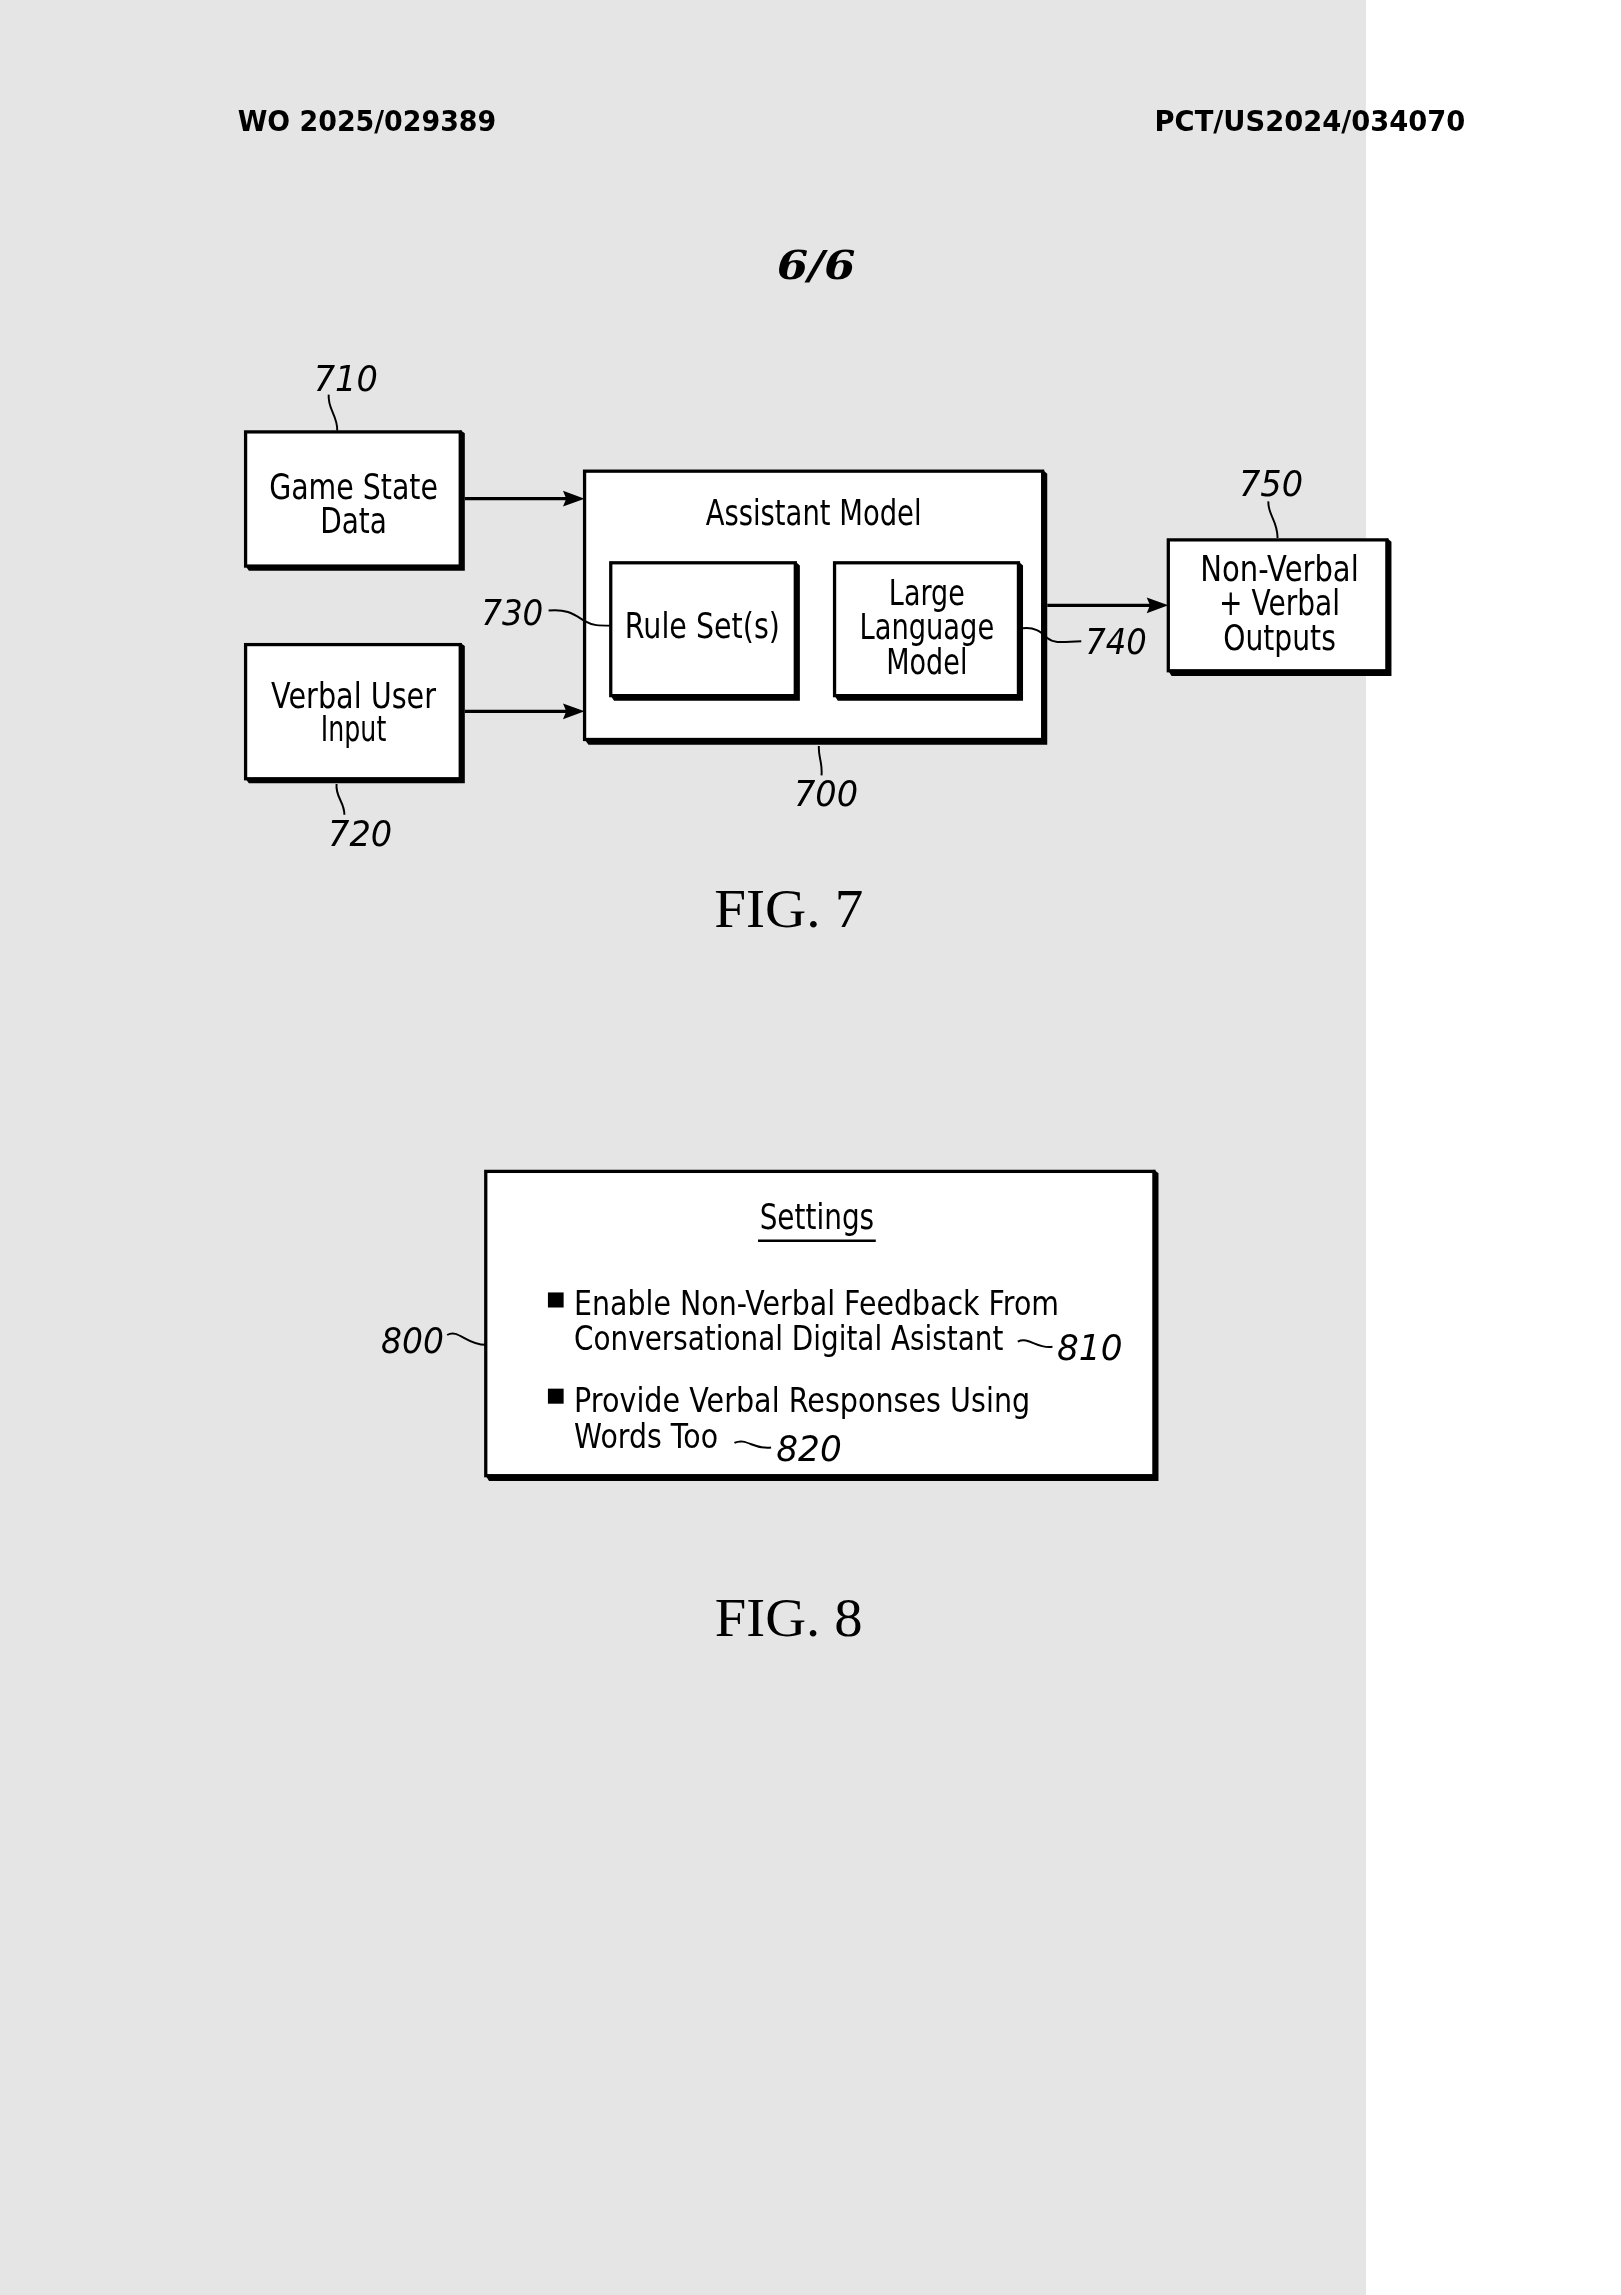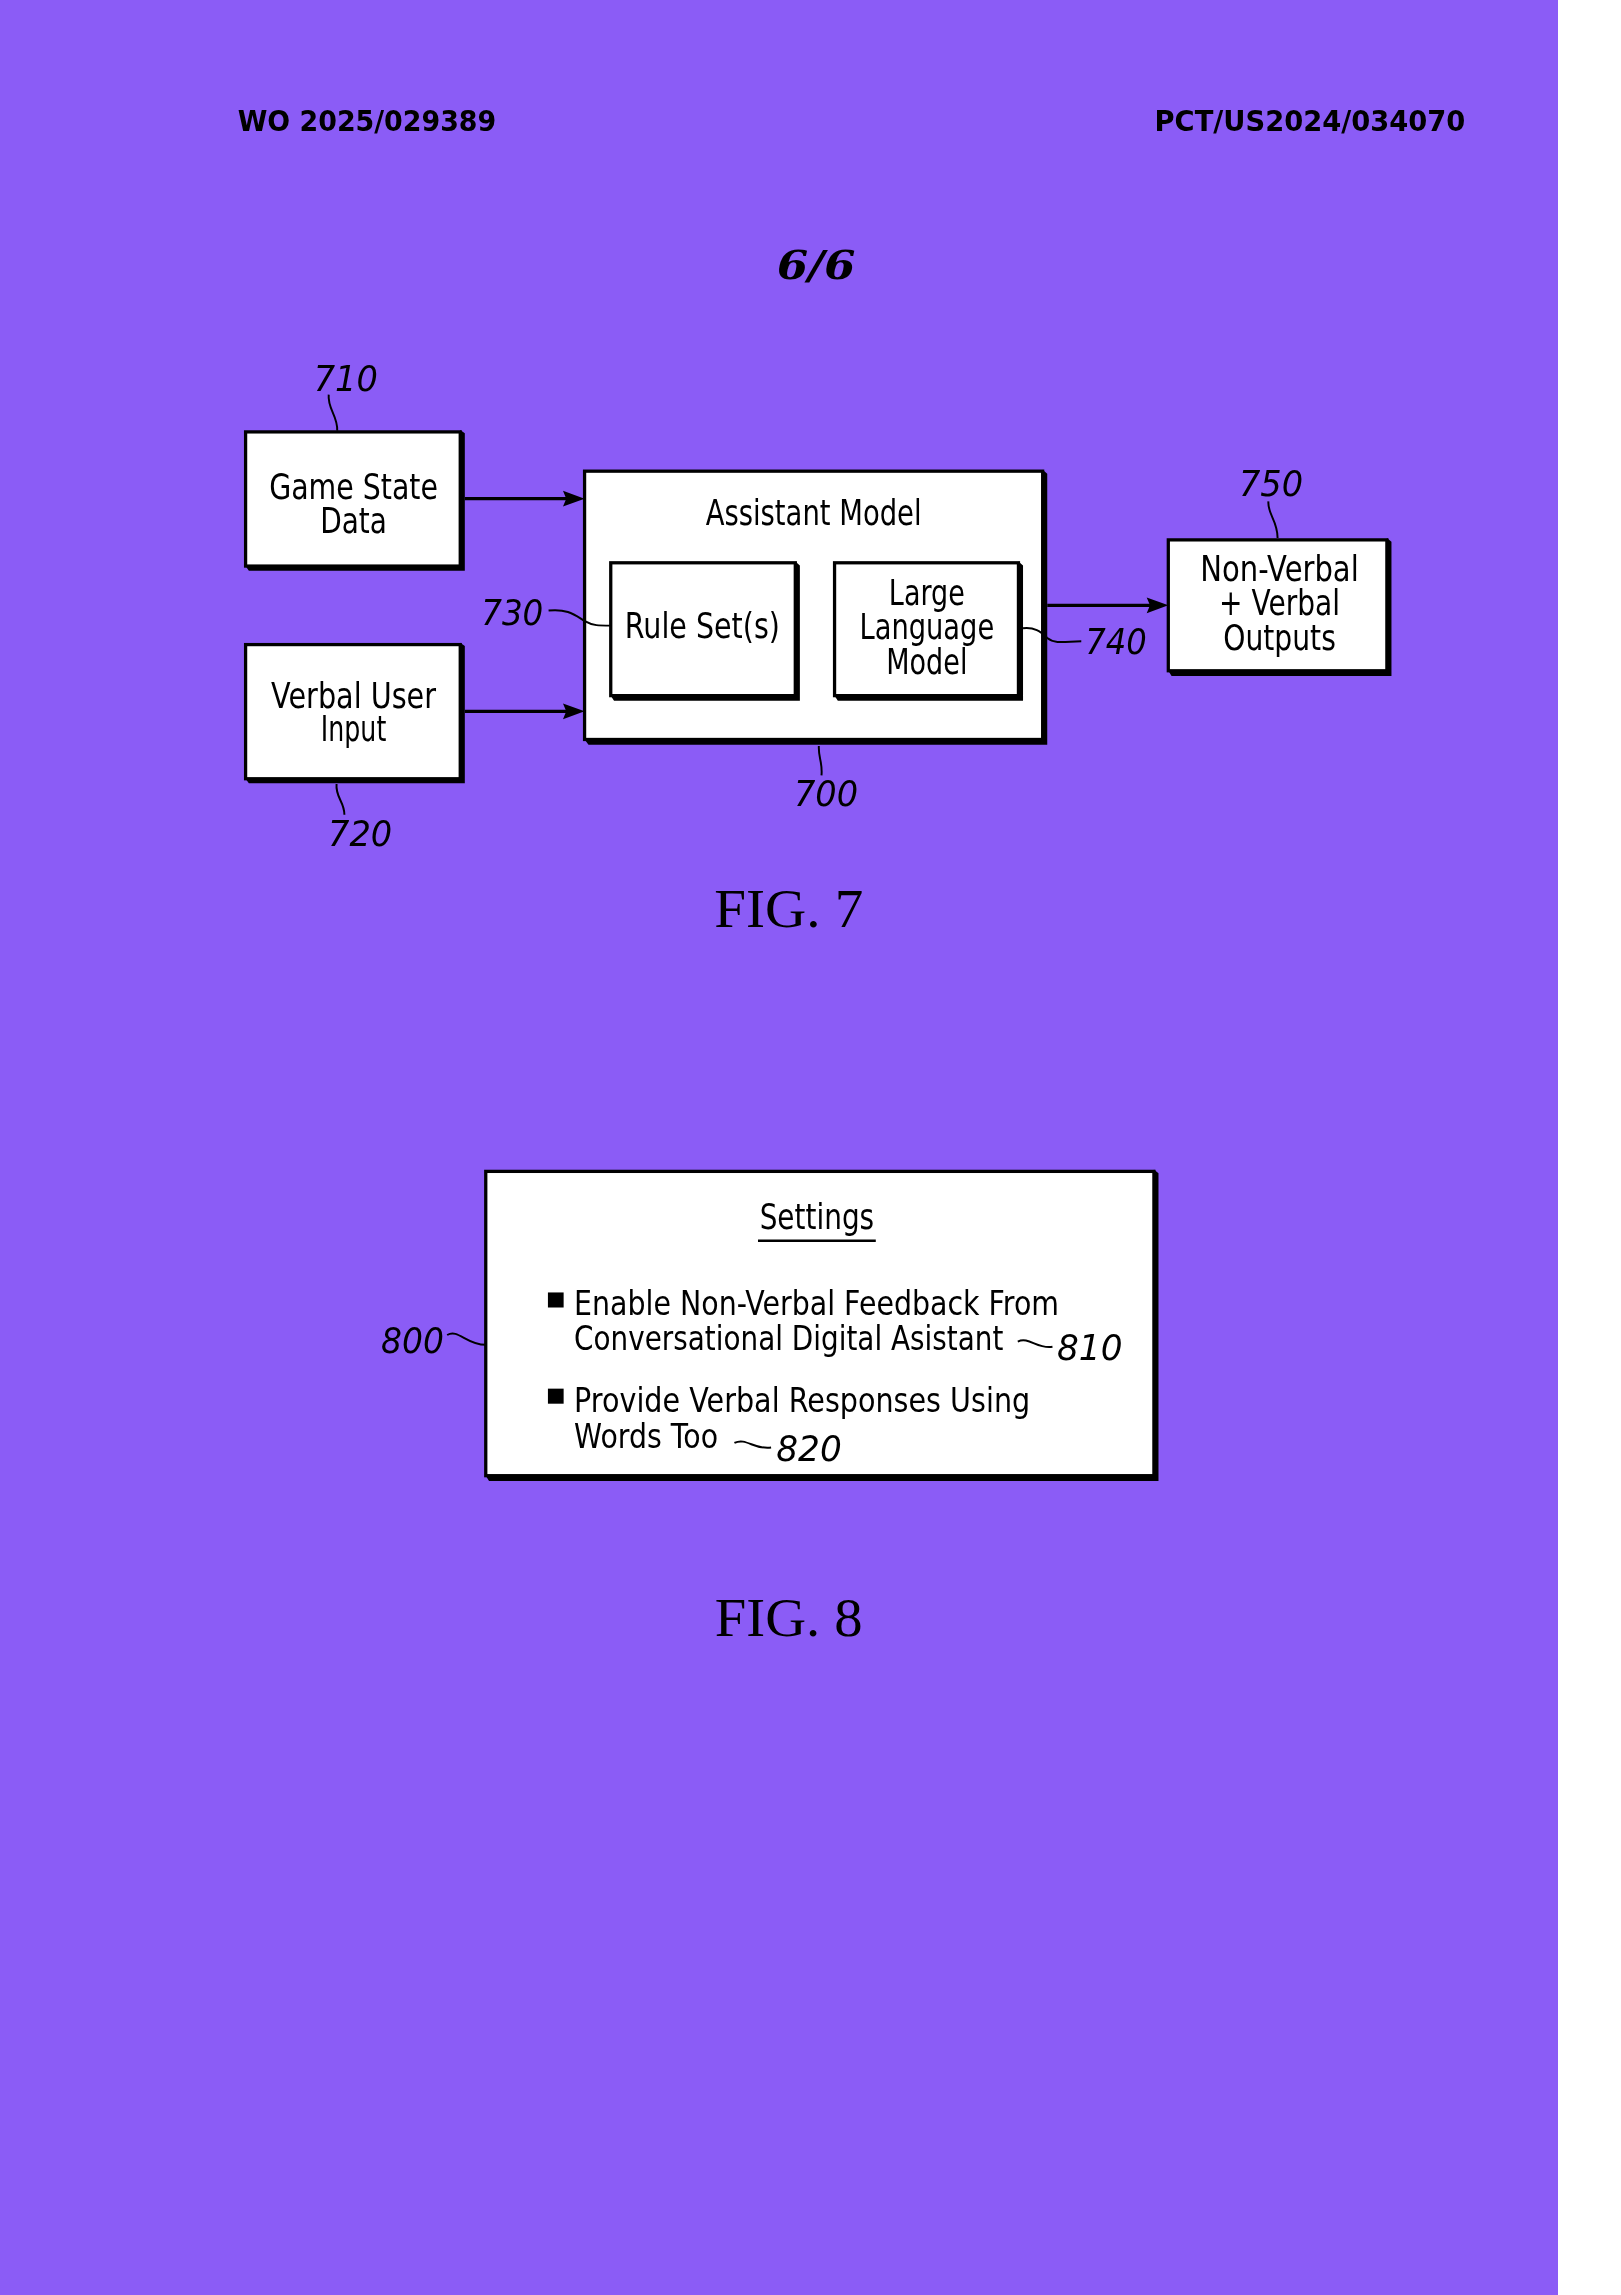--- a/index.html
+++ b/index.html
@@ -1,17 +1,17 @@
 <!DOCTYPE html>
 <html style="font-size:10.5px"><head>
   <meta charset="utf-8">
   <style>
     html, body { margin: 0; padding: 0; background: #ffffff; }
     body { width: 1622px; height: 2295px; overflow: hidden; }
-    #page { position: absolute; left: 0; top: 0; width: 1558px; height: 2295px; background: #8b5cf6; }
+    #page { position: absolute; left: 0; top: 0; width: 1366px; height: 2295px; background: #e5e5e5; }
     svg { position: absolute; left: 0; top: 0; }
     .hdr { font-family: "DejaVu Sans", sans-serif; font-weight: bold; font-size: 44px; fill: #000; }
     .sheet { font-family: "DejaVu Serif", serif; font-weight: bold; font-style: italic; font-size: 60px; fill: #000; }
     .boxtxt { font-family: "DejaVu Sans", sans-serif; font-size: 54px; fill: #000; }
     .ref { font-family: "DejaVu Sans", sans-serif; font-style: italic; font-size: 54px; fill: #000; }
     .fig { font-family: "Liberation Serif", serif; font-size: 84px; fill: #000; }
     .setitem { font-family: "DejaVu Sans", sans-serif; font-size: 52px; fill: #000; }
     .frame { fill: #ffffff; stroke: #000; stroke-width: 5; }
     .shadow { fill: #000; }
     .lead { fill: none; stroke: #000; stroke-width: 3; }

